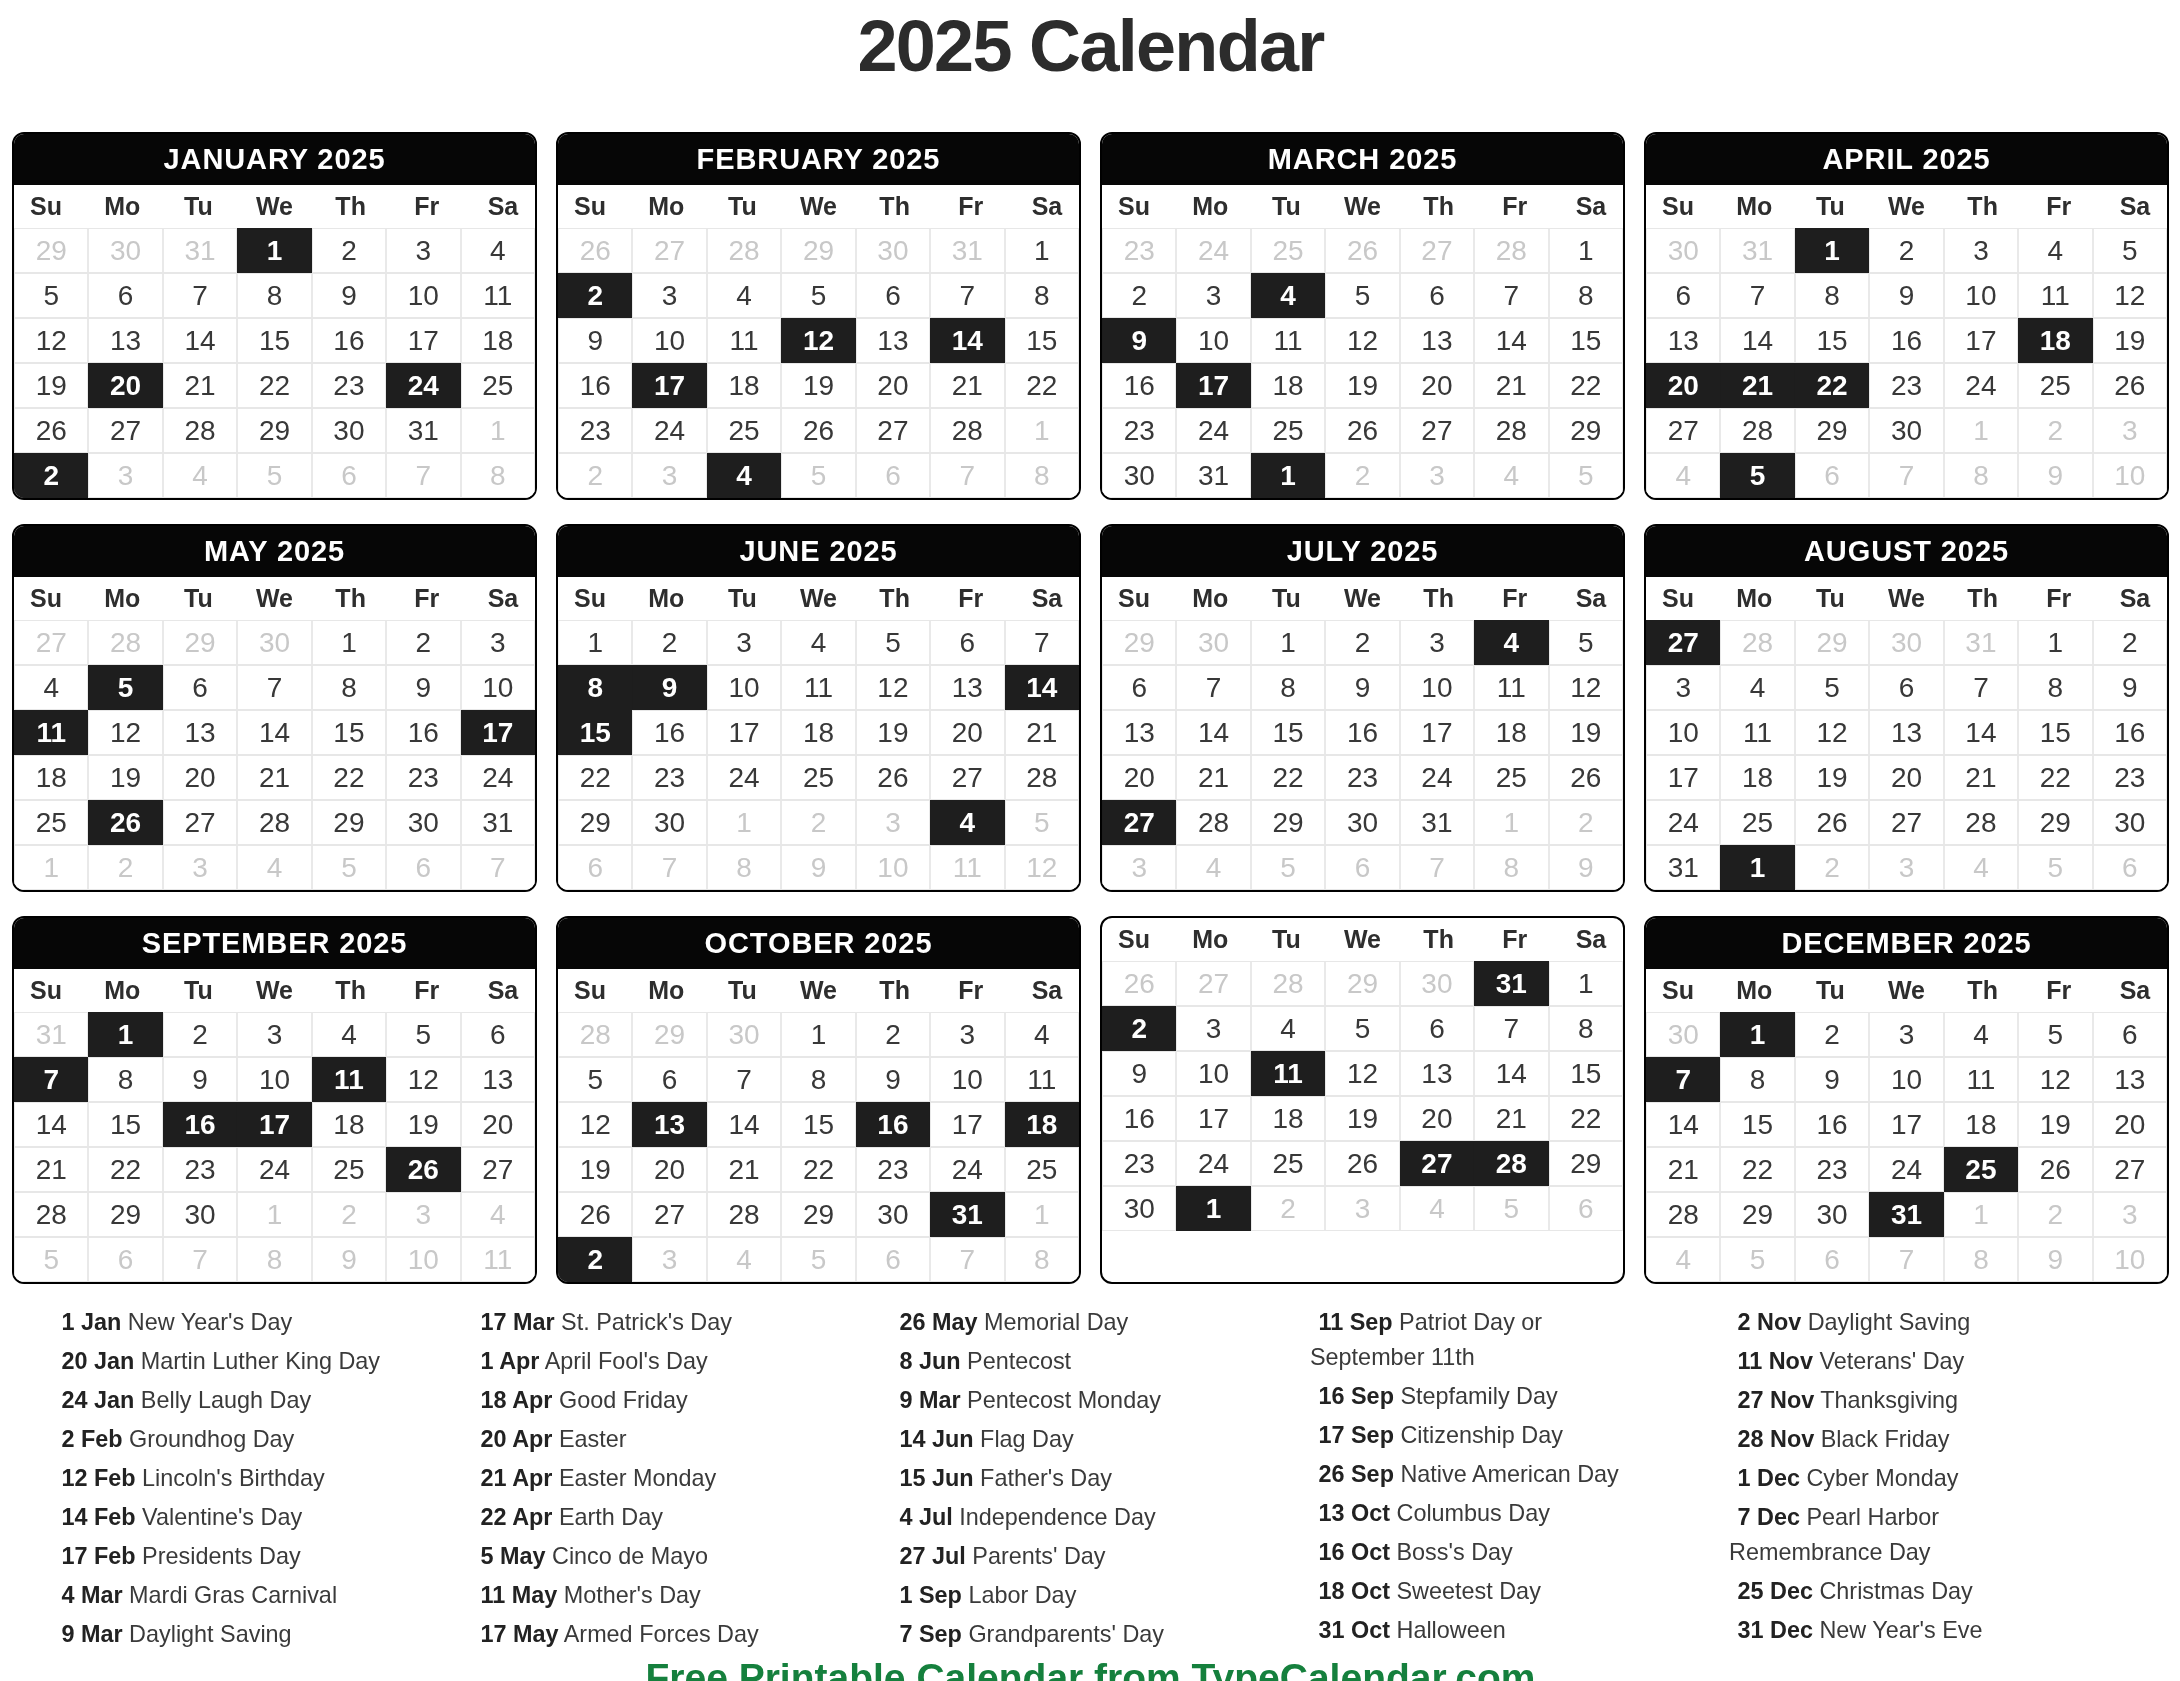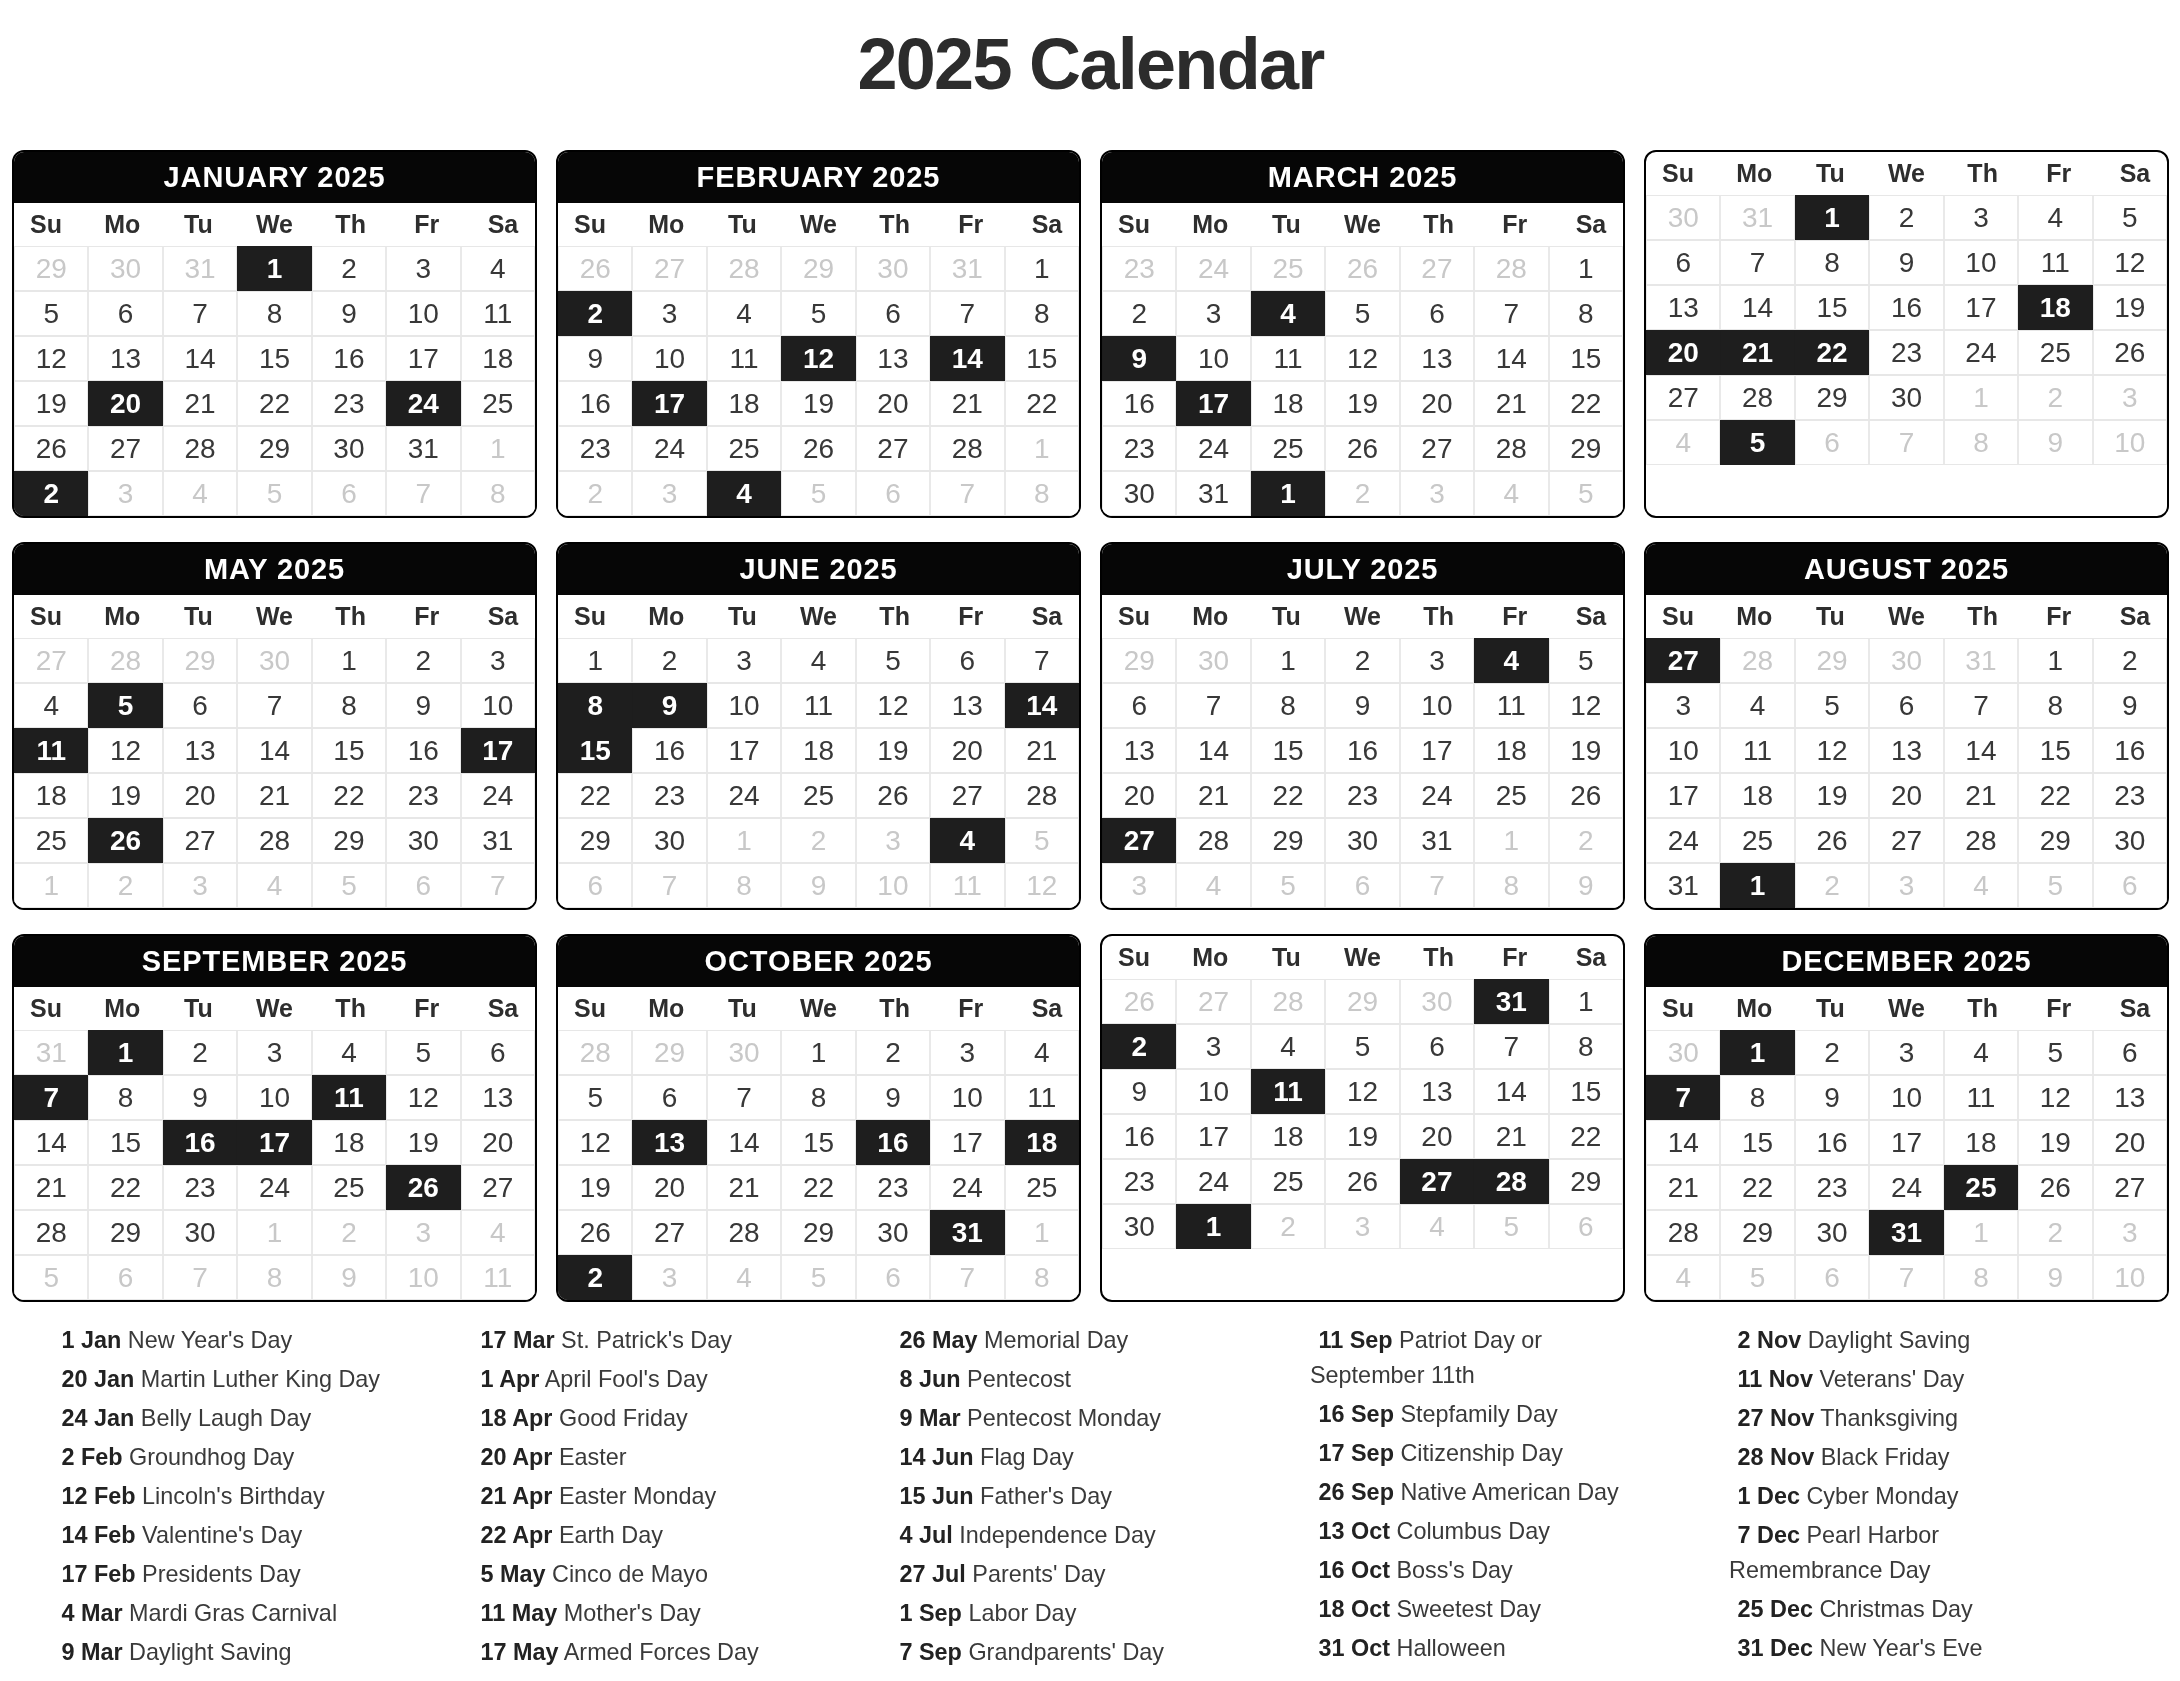--- a/index.html
+++ b/index.html
@@ -3,21 +3,21 @@
 <meta charset="utf-8">
 <style>
   html,body { margin:0; padding:0; }
   body {
     width:2181px; height:1681px;
     background:#ffffff;
     font-family:"Liberation Sans", sans-serif;
     overflow:hidden;
   }
   .title {
-    margin:23px 0 34px;
+    margin:5px 0 34px;
     text-align:center;
     font-size:72px;
     font-weight:700;
     color:#2c2c2c;
     letter-spacing:-1.7px;
   }
   .months {
     display:grid;
     grid-template-columns:repeat(4,1fr);
     column-gap:19px;
@@ -251,20 +251,21 @@
           <div class="day">30</div>
           <div class="day">31</div>
           <div class="day hl">1</div>
           <div class="day adj">2</div>
           <div class="day adj">3</div>
           <div class="day adj">4</div>
           <div class="day adj">5</div>
         </div>
       </section>
       <section class="month">
+        <div class="mhead">APRIL 2025</div>
         <div class="wrow">
           <div class="wd">Su</div>
           <div class="wd">Mo</div>
           <div class="wd">Tu</div>
           <div class="wd">We</div>
           <div class="wd">Th</div>
           <div class="wd">Fr</div>
           <div class="wd">Sa</div>
         </div>
         <div class="days">

